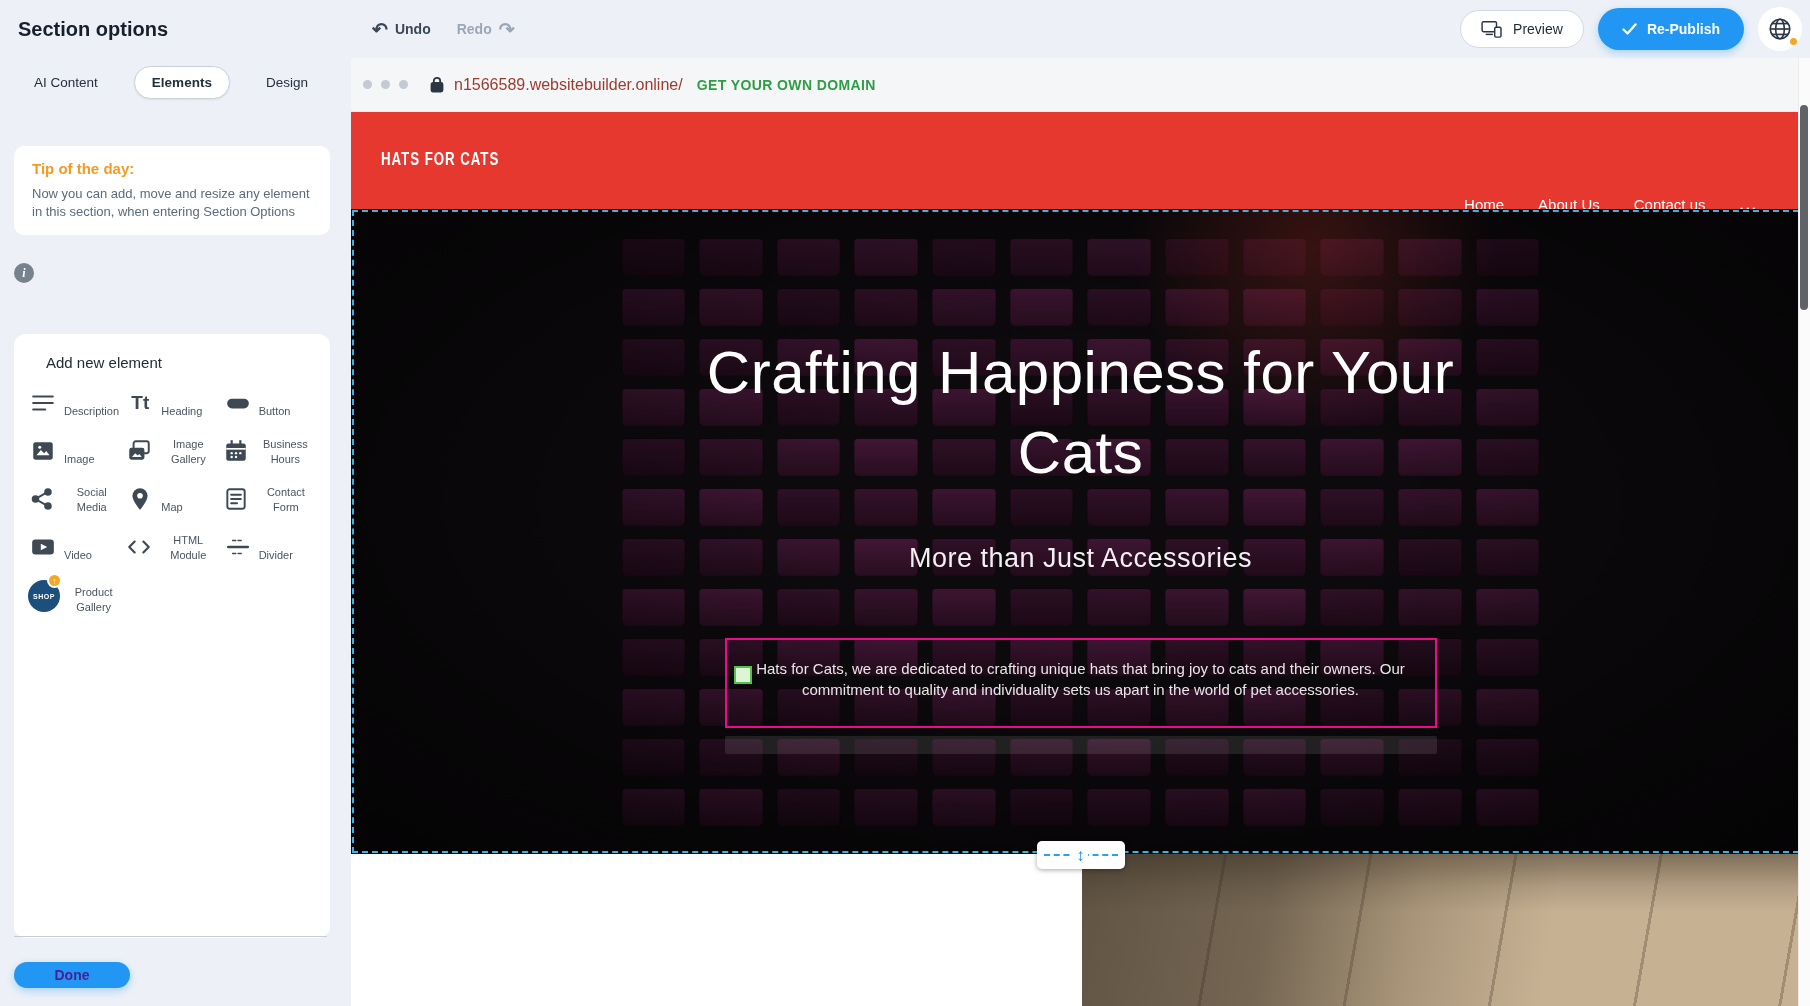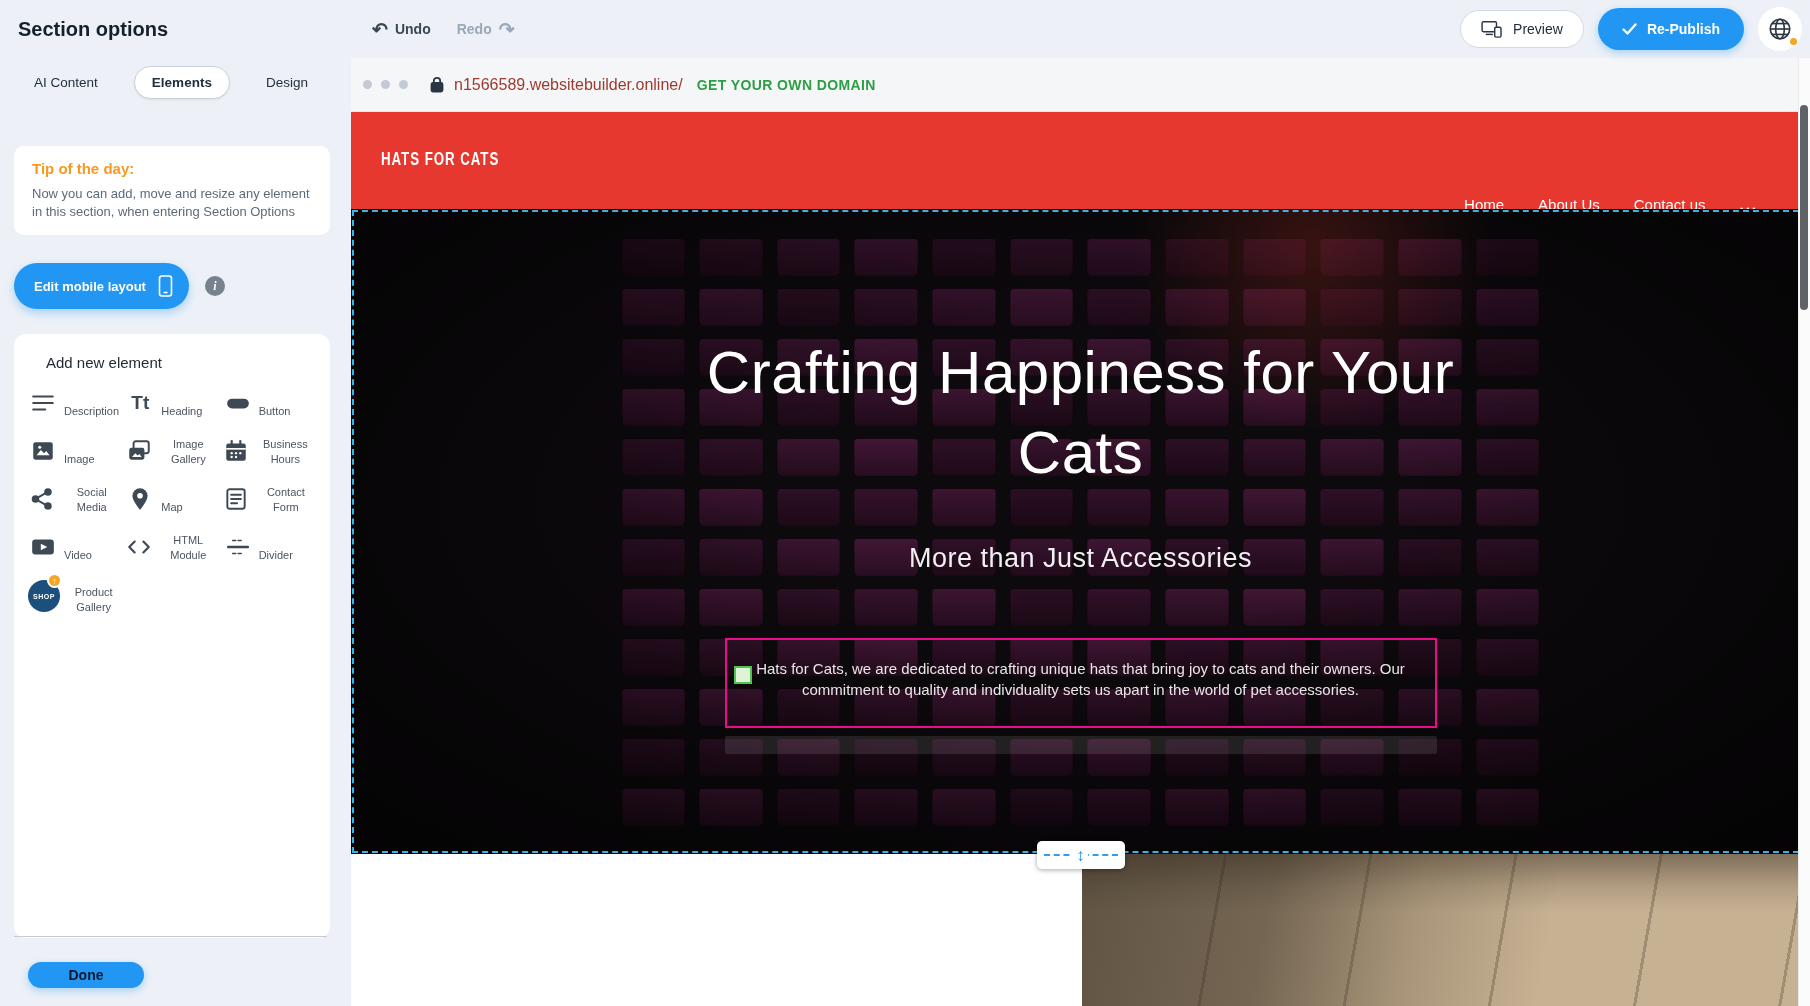--- a/index.html
+++ b/index.html
@@ -54,22 +54,22 @@
   .element-icon svg { width:26px; height:26px; }
   .heading-glyph { font-size:19px; font-weight:bold; color:#3e4954; }
   .element-label { font-size:11px; color:#4a5560; text-align:center; line-height:1.3; max-width:78px; }
   .shop-icon { position:relative; width:34px; height:34px; }
   .shop-circle { width:32px; height:32px; border-radius:50%; background:#1c4f7c; color:#fff; font-size:7px; font-weight:bold;
     display:flex; align-items:center; justify-content:center; letter-spacing:.5px; }
   .shop-badge { position:absolute; top:-7px; right:-2px; width:15px; height:15px; border-radius:50%; background:#f5a623;
     color:#fff; font-size:9px; display:flex; align-items:center; justify-content:center; border:2px solid #fff; }
 
   .sidebar-divider { position:absolute; left:14px; right:24px; top:878px; border-top:1px solid #c7ccd4; }
-  .done-btn { position:absolute; left:28px; top:904px; width:116px; height:26px; border:none; border-radius:19px;
-    background:var(--accent-blue,#2196f3); color:#0f172a; font-size:14px; font-weight:bold; cursor:pointer;
+  .done-btn { position:absolute; left:14px; top:904px; width:116px; height:26px; border:none; border-radius:19px;
+    background:var(--accent-blue,#2196f3); color:#4c1d95; font-size:14px; font-weight:bold; cursor:pointer;
     box-shadow:0 3px 8px rgba(33,150,243,.35); }
 
   
   .main { position:absolute; top:58px; left:351px; width:1459px; bottom:0; background:#fff; overflow:hidden; }
   .browser-bar { position:absolute; top:0; left:0; right:0; height:54px; background:#f5f6f8; border-bottom:1px solid #e4e7eb;
     display:flex; align-items:center; }
   .window-dots { display:flex; gap:9px; margin-left:12px; }
   .window-dots span { width:9px; height:9px; border-radius:50%; background:#c4cad3; }
   .lock-icon { margin-left:22px; display:flex; }
   .url-text { font-size:16px; color:#9c3b2e; margin-left:10px; }
@@ -184,29 +184,20 @@
     <div class="tab active">Elements</div>
     <div class="tab">Design</div>
   </div>
 
   <div class="tip-card">
     <div class="tip-title">Tip of the day:</div>
     <div class="tip-body">Now you can add, move and resize any element in this section, when entering Section Options</div>
   </div>
 
   <div class="edit-mobile-row">
-    <button class="edit-mobile-btn">
-      <span>Edit mobile layout</span>
-      <span style="display:flex;">
-        <svg width="15" height="22" viewBox="0 0 14 22" fill="none" stroke="#fff" stroke-width="1.6">
-          <rect x="1" y="1" width="12" height="20" rx="2.5"></rect>
-          <line x1="5" y1="17.5" x2="9" y2="17.5"></line>
-        </svg>
-      </span>
-    </button>
     <div class="info-icon">i</div>
   </div>
 
   <div class="add-card">
     <div class="add-title">Add new element</div>
     <div class="element-grid">
 
       <div class="element-item">
         <span class="element-icon">
           <svg viewBox="0 0 24 24" fill="none" stroke="currentColor" stroke-width="2" stroke-linecap="round">

